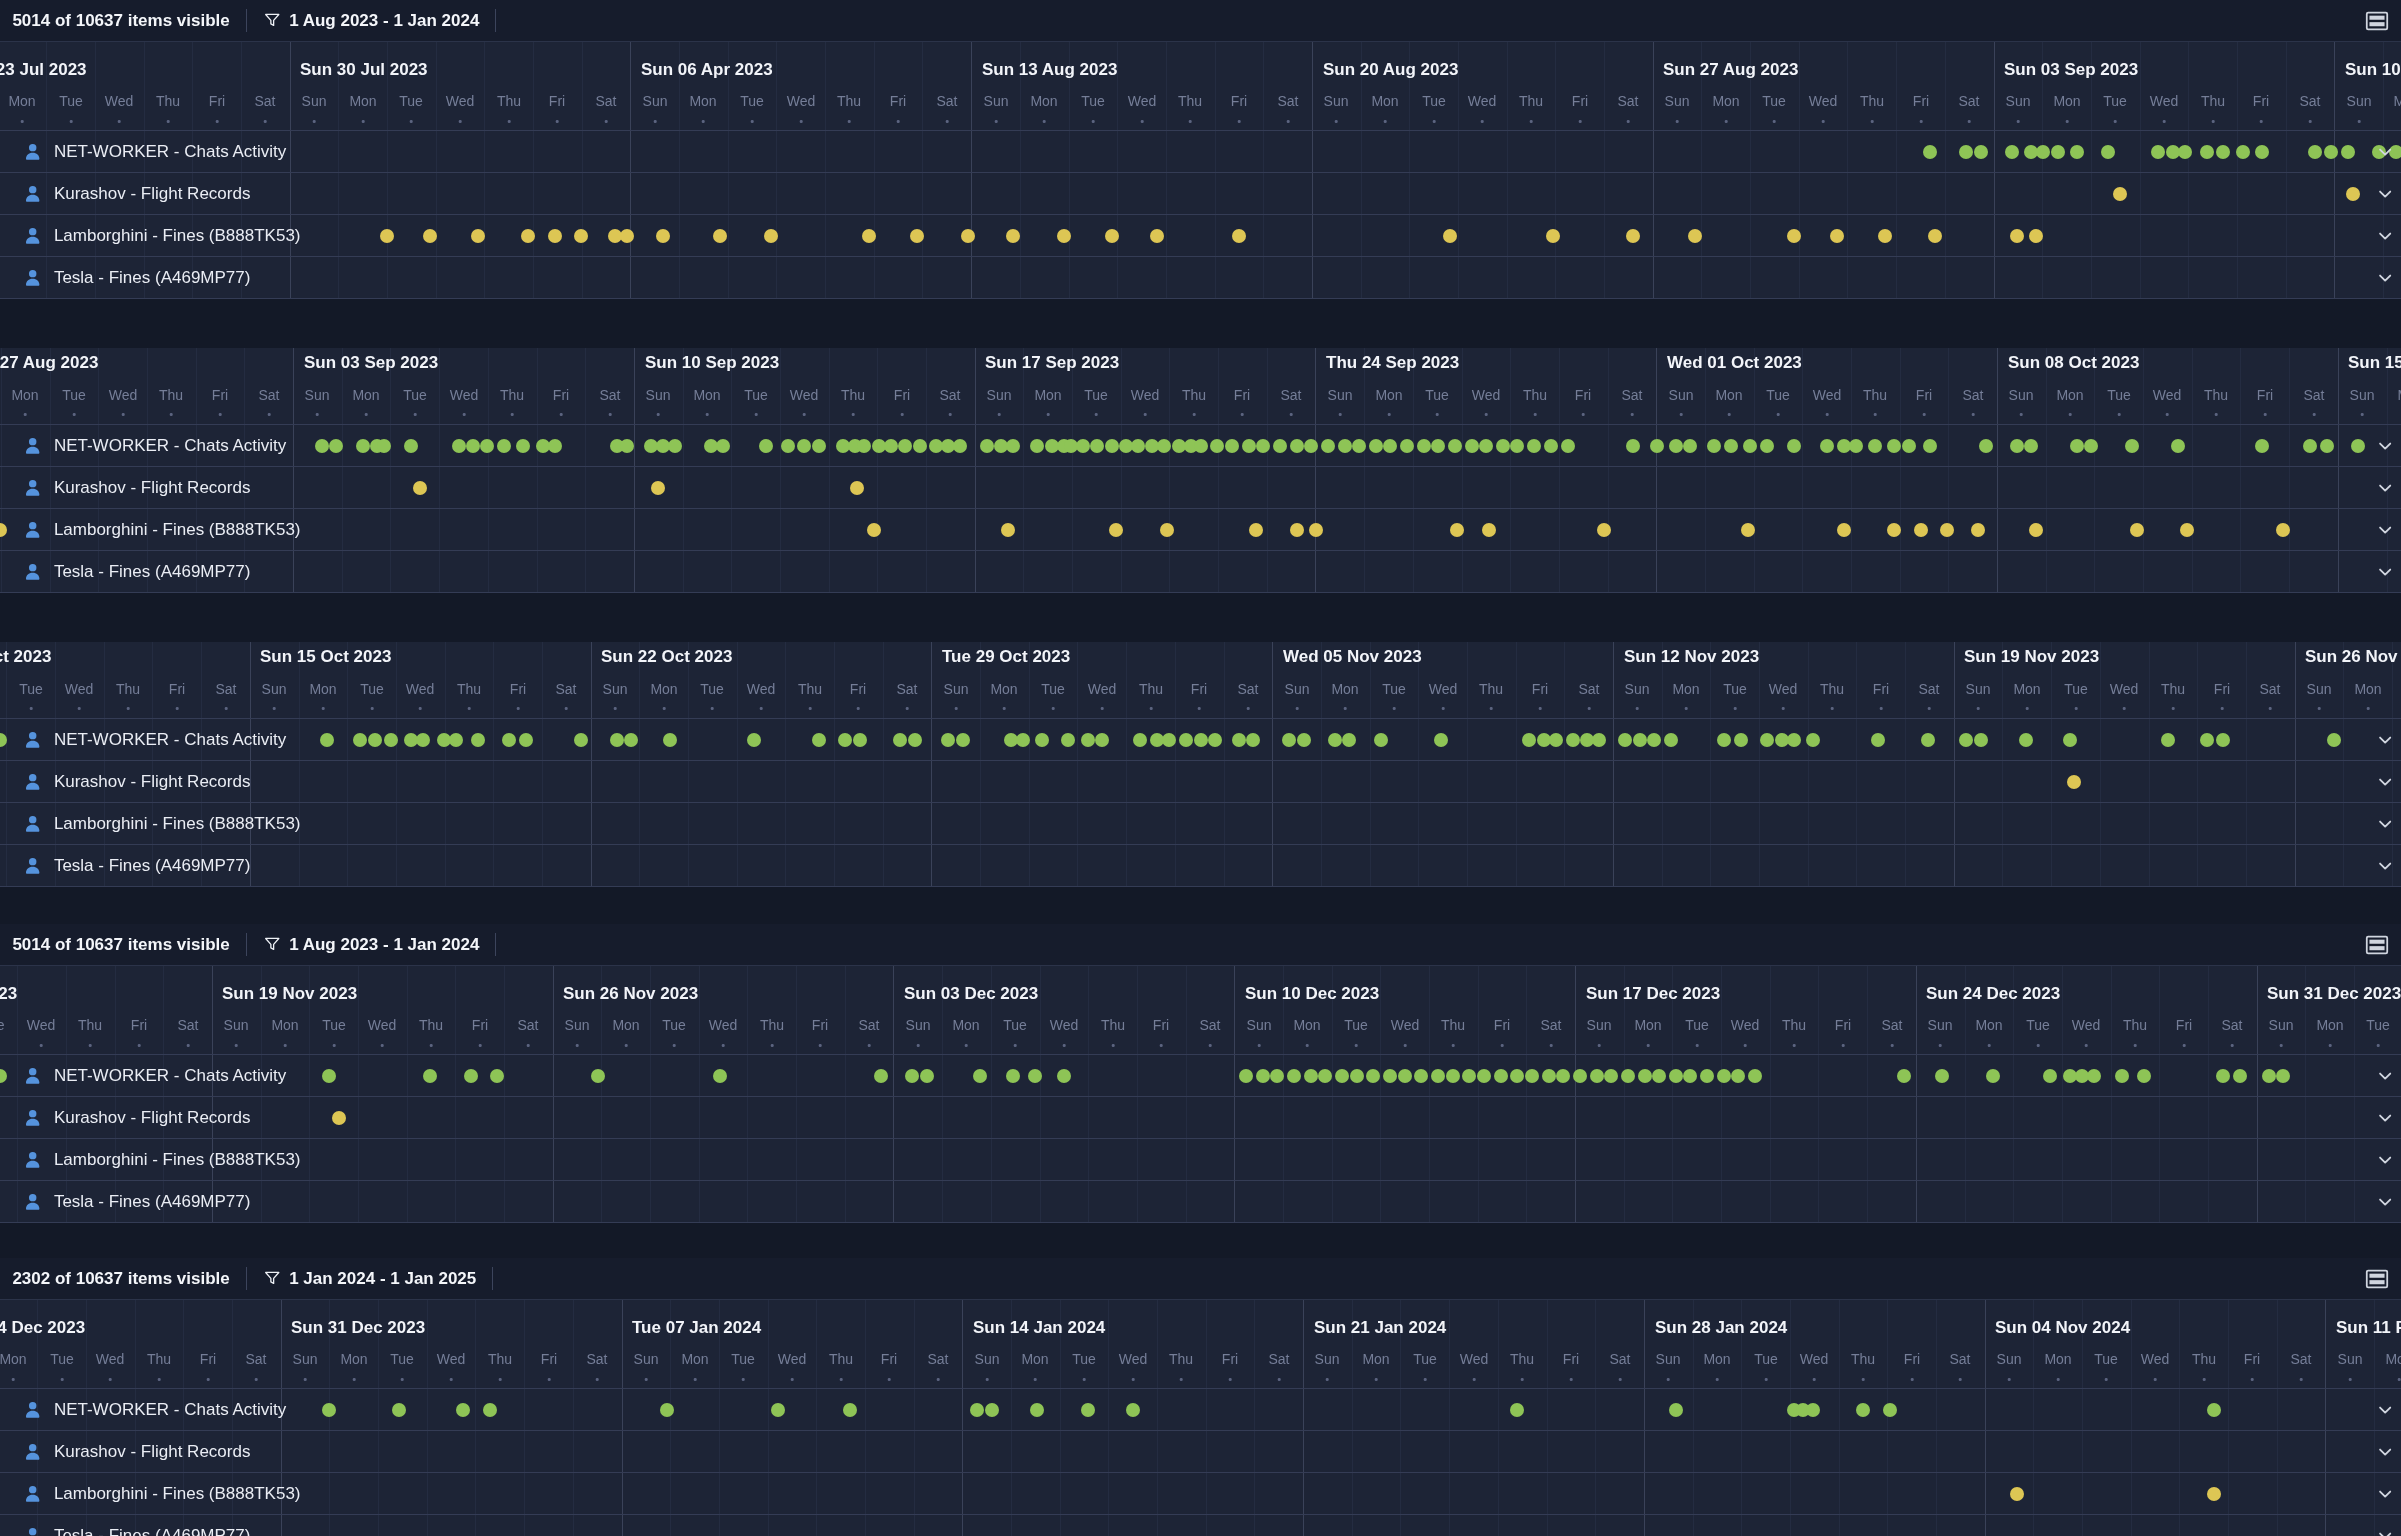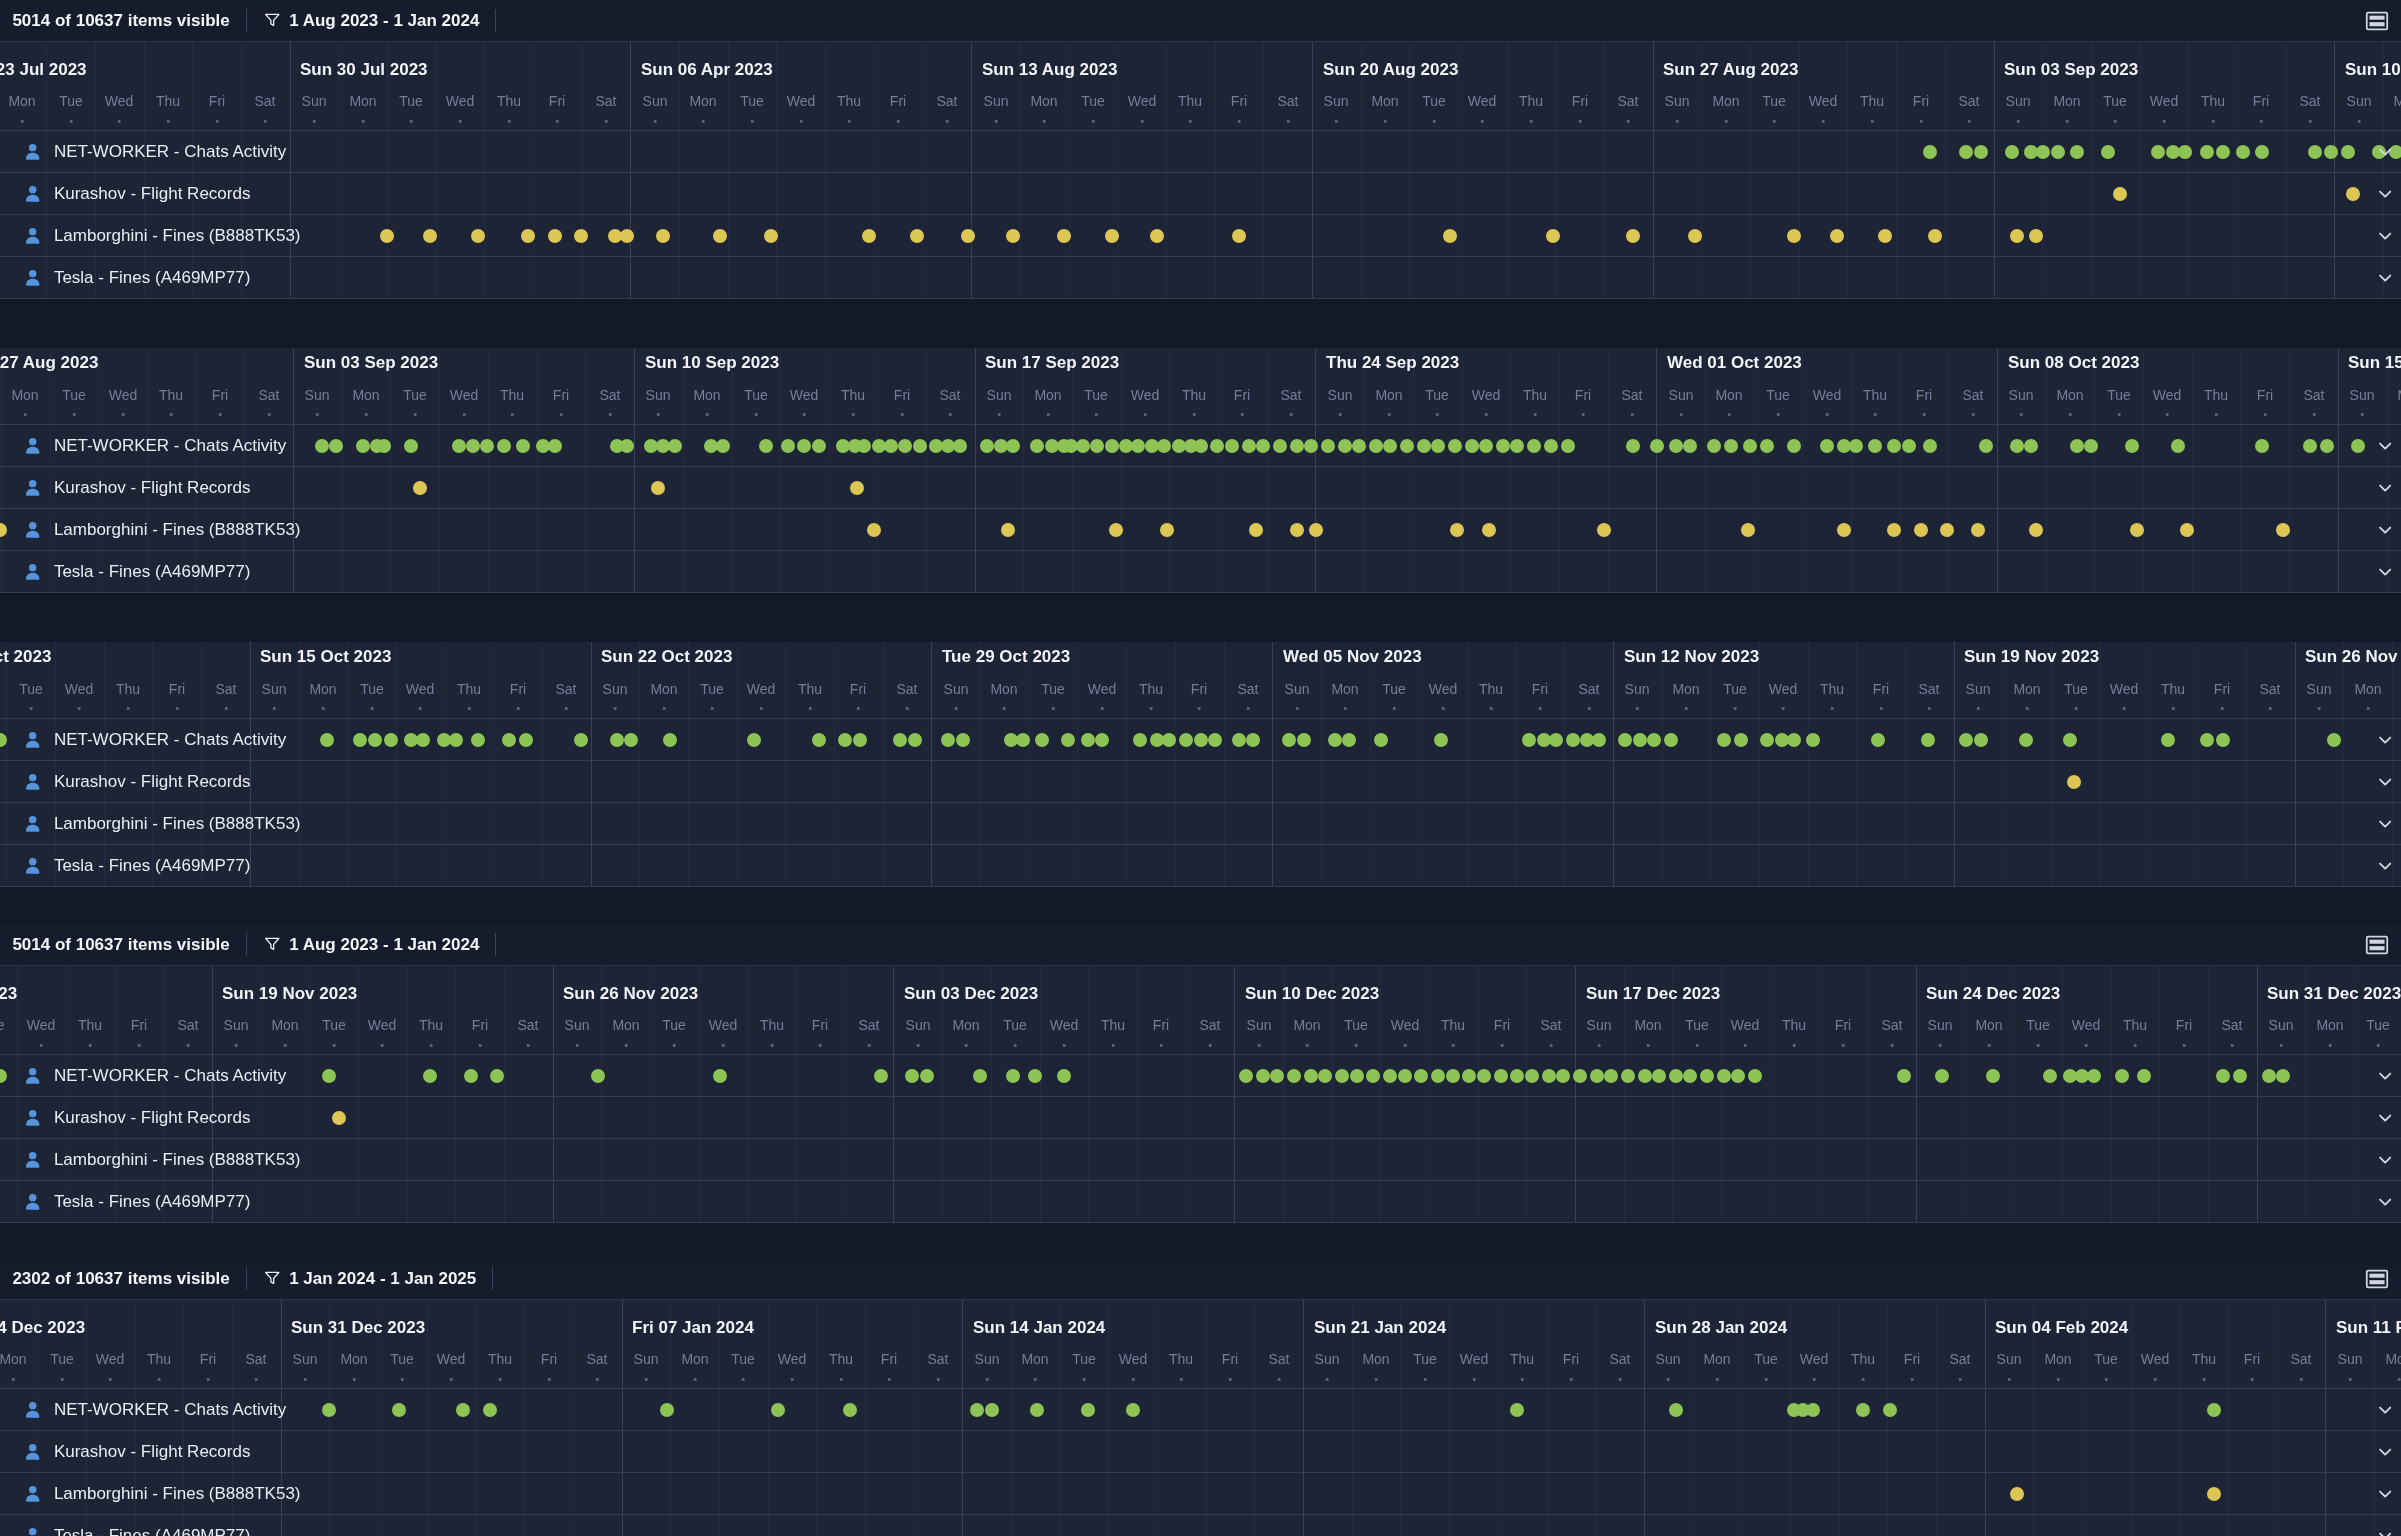--- a/index.html
+++ b/index.html
@@ -1419,25 +1419,25 @@
           <div class="grid-line" style="left: 2131px;"></div>
           <div class="grid-line" style="left: 2179px;"></div>
           <div class="grid-line" style="left: 2228px;"></div>
           <div class="grid-line" style="left: 2277px;"></div>
           <div class="grid-line week" style="left: 2325px;"></div>
           <div class="grid-line" style="left: 2374px;"></div>
         </div>
         <div class="band tall">
           <span class="week-label" style="left: -49px;">Sun 24 Dec 2023</span>
           <span class="week-label" style="left: 291px;">Sun 31 Dec 2023</span>
-          <span class="week-label" style="left: 632px;">Fri 07 Jan 2024</span>
+          <span class="week-label" style="left: 632px;">Tue 07 Jan 2024</span>
           <span class="week-label" style="left: 973px;">Sun 14 Jan 2024</span>
           <span class="week-label" style="left: 1314px;">Sun 21 Jan 2024</span>
           <span class="week-label" style="left: 1655px;">Sun 28 Jan 2024</span>
-          <span class="week-label" style="left: 1995px;">Sun 04 Feb 2024</span>
+          <span class="week-label" style="left: 1995px;">Sun 04 Nov 2024</span>
           <span class="week-label" style="left: 2336px;">Sun 11 Feb 2024</span>
           <span class="day-label" style="left: 13px;">Mon</span>
           <span class="day-tick" style="left: 13px;"></span>
           <span class="day-label" style="left: 62px;">Tue</span>
           <span class="day-tick" style="left: 62px;"></span>
           <span class="day-label" style="left: 110px;">Wed</span>
           <span class="day-tick" style="left: 110px;"></span>
           <span class="day-label" style="left: 159px;">Thu</span>
           <span class="day-tick" style="left: 159px;"></span>
           <span class="day-label" style="left: 208px;">Fri</span>

